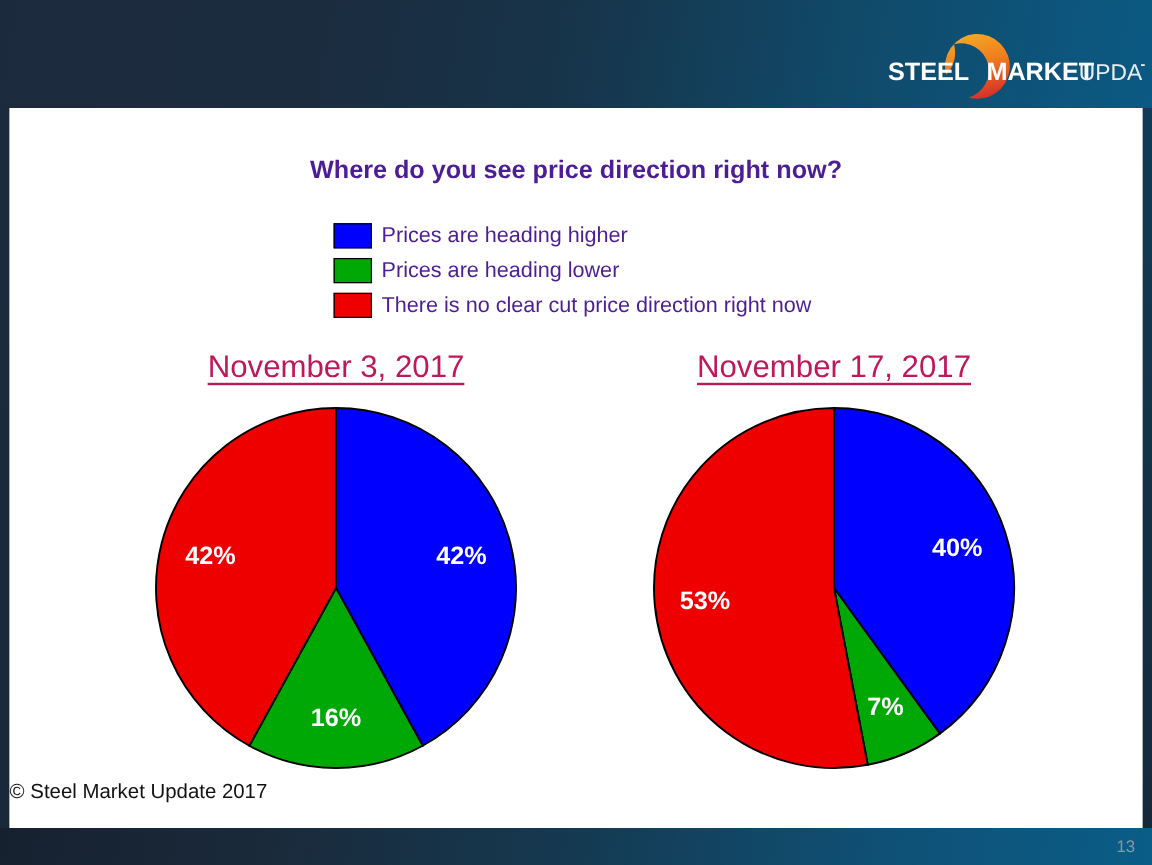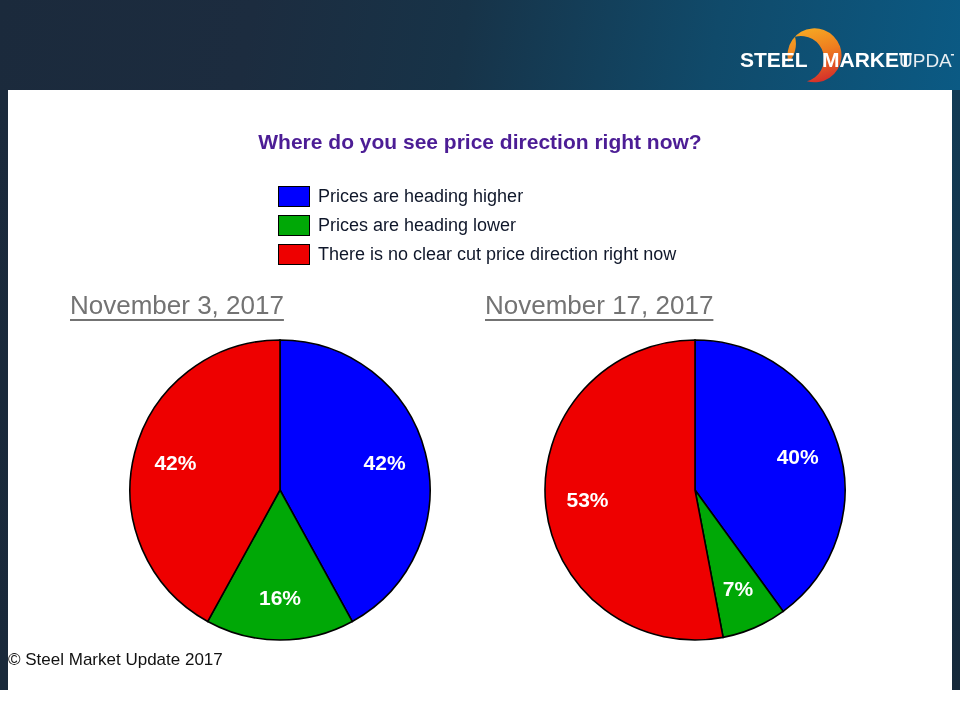--- a/index.html
+++ b/index.html
@@ -92,41 +92,42 @@
   .swatch {
     width: 32px;
     height: 21px;
     border: 1.5px solid #000000;
     box-sizing: border-box;
     flex: 0 0 auto;
   }
   .legend-label {
     margin-left: 8px;
     font-size: 18px;
-    color: #0f172a;
+    color: #4c1d95;
     white-space: nowrap;
   }
 
   
   .pie-block {
     position: absolute;
     top: 200px;
     width: 420px;
     height: 370px;
   }
   .pie-block.left  { left: 62px; }
   .pie-block.right { left: 477px; }
 
   .pie-title {
     position: absolute;
     left: 0;
     top: 0;
     width: 420px;
+    text-align: center;
     font-size: 26px;
-    color: #737373;
+    color: #be185d;
     text-decoration: underline;
     text-underline-offset: 5px;
     white-space: nowrap;
   }
   .pie-svg {
     position: absolute;
     left: 0;
     top: 40px;
     width: 420px;
     height: 320px;
@@ -239,14 +240,17 @@
           <path d="M 210 160 L 298.167787843871 281.3525491562421 A 150 150 0 0 1 238.10719718785867 307.3430876093033 Z" fill="#00a806" stroke="#000000" stroke-width="1.6"></path>
           <text x="252.8919721885563" y="266.11749957386996" text-anchor="middle" font-family="Liberation Sans, sans-serif" font-size="21" font-weight="bold" fill="#ffffff">7%</text>
           <path d="M 210 160 L 238.10719718785867 307.3430876093033 A 150 150 0 1 1 209.99999999999997 10 Z" fill="#ee0000" stroke="#000000" stroke-width="1.6"></path>
           <text x="102.47930782286736" y="177.16369783839951" text-anchor="middle" font-family="Liberation Sans, sans-serif" font-size="21" font-weight="bold" fill="#ffffff">53%</text>
         </svg>
     </div>
 
     <div class="copyright">© Steel Market Update 2017</div>
   </div>
 
+  <div class="footer">
+    <div class="page-number">13</div>
+  </div>
 
 </div>
 
 </body></html>

